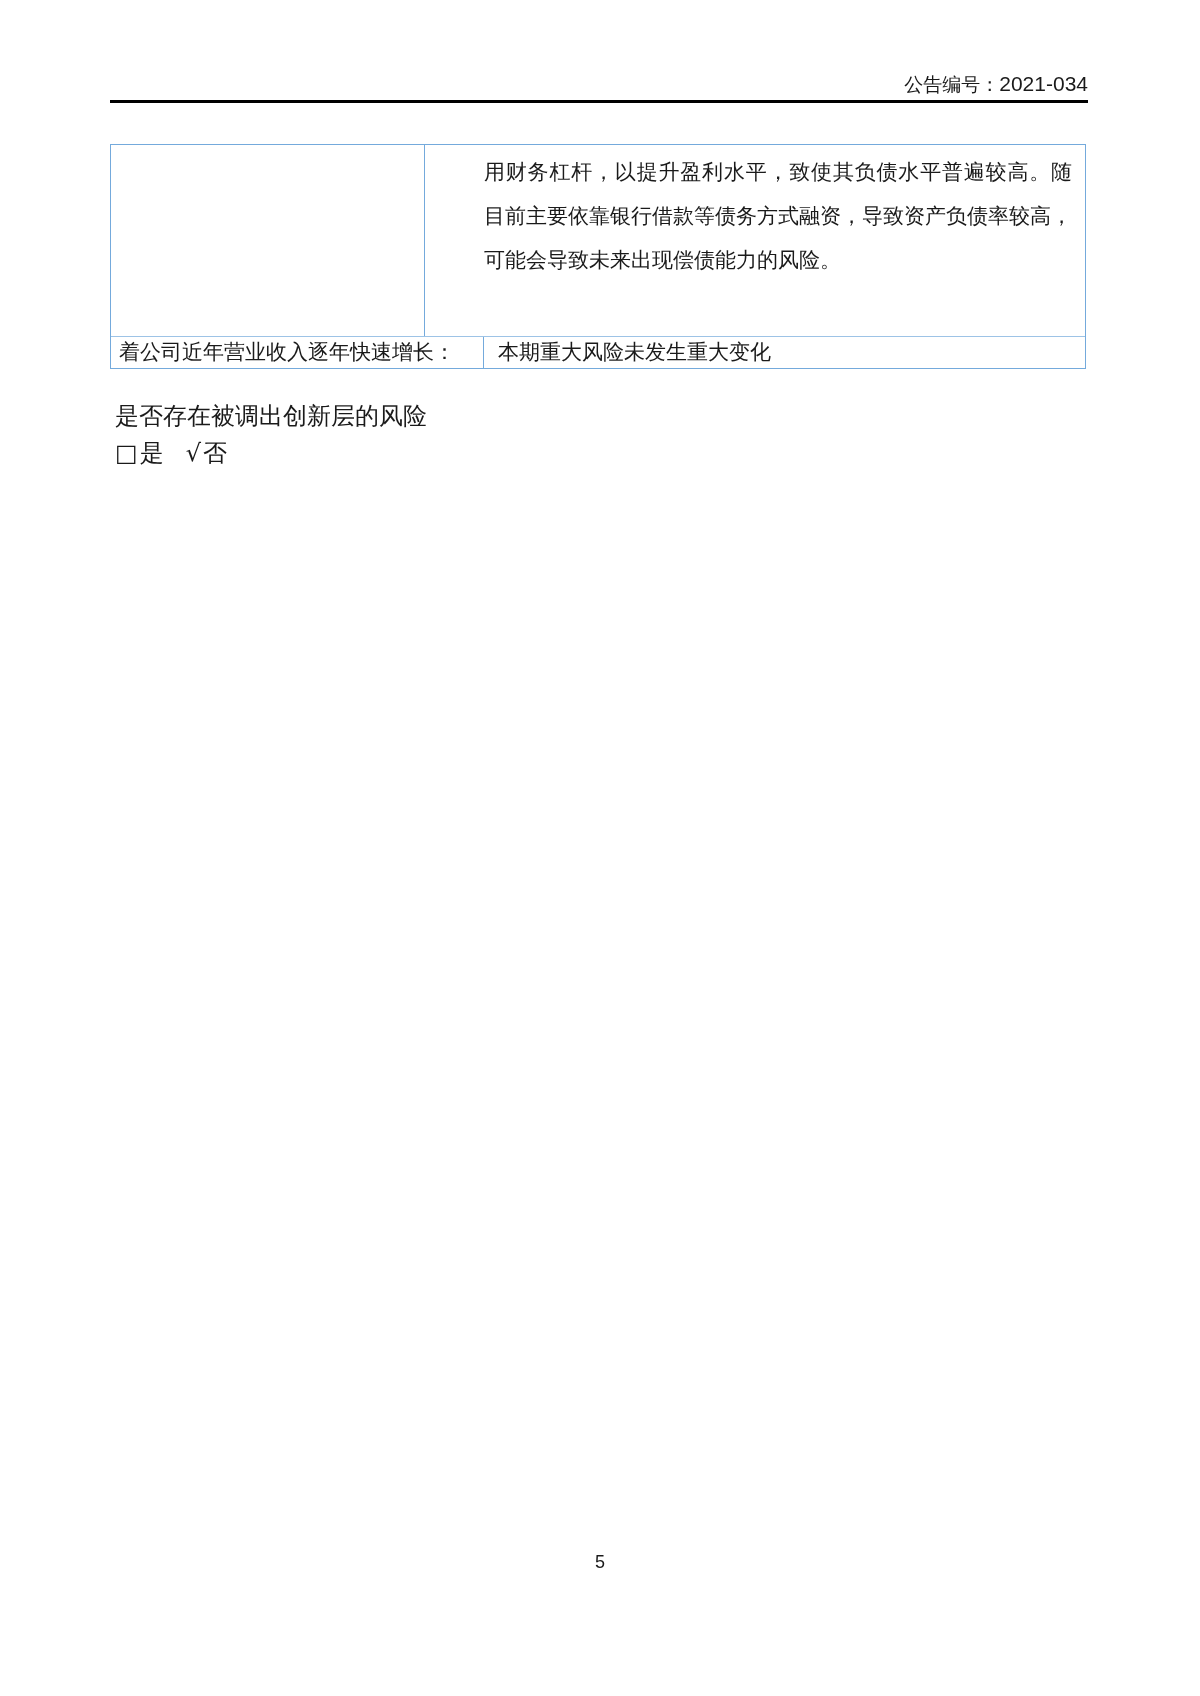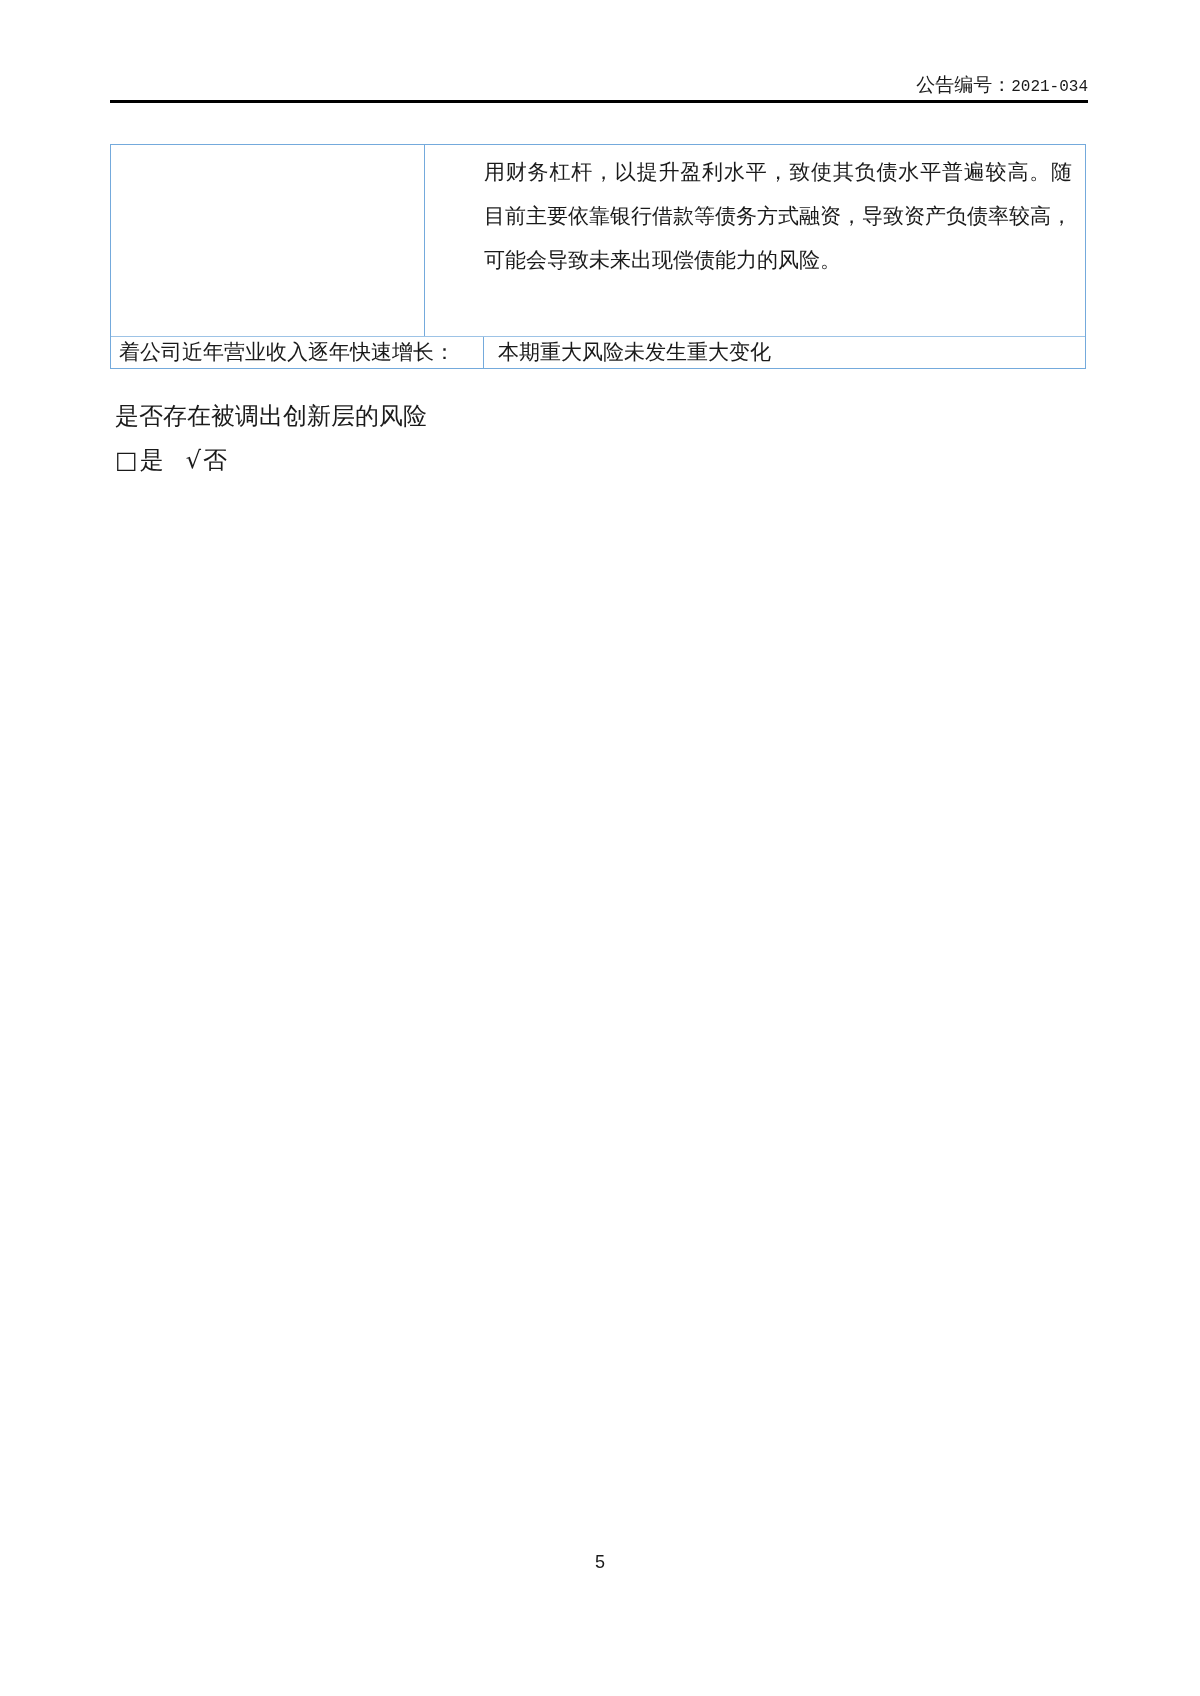--- a/index.html
+++ b/index.html
@@ -23,22 +23,22 @@
     left: 110px;
     top: 72px;
     width: 978px;
     text-align: right;
     font-size: 19px;
     line-height: 24px;
     color: #1a1a1a;
     white-space: nowrap;
   }
   .header .num {
-    font-family: Liberation Mono, monospace;
-    font-size: 16px;
+    font-family: Liberation Sans, sans-serif;
+    font-size: 21px;
   }
   .header-rule {
     position: absolute;
     left: 110px;
     top: 100px;
     width: 978px;
     height: 0;
     border-bottom: 3px solid #000000;
   }
 
@@ -100,21 +100,21 @@
 
   
   .delist-block {
     position: absolute;
     left: 115px;
     top: 402px;
     font-size: 24px;
     line-height: 29px;
   }
   .check-line {
-    margin-top: 15px;
+    margin-top: 8px;
     white-space: nowrap;
   }
   .check-line .box {
     font-family: "DejaVu Sans", sans-serif;
     margin-right: 2px;
   }
   .check-line .tick {
     font-family: "DejaVu Sans", sans-serif;
     margin-left: 22px;
     margin-right: 2px;

